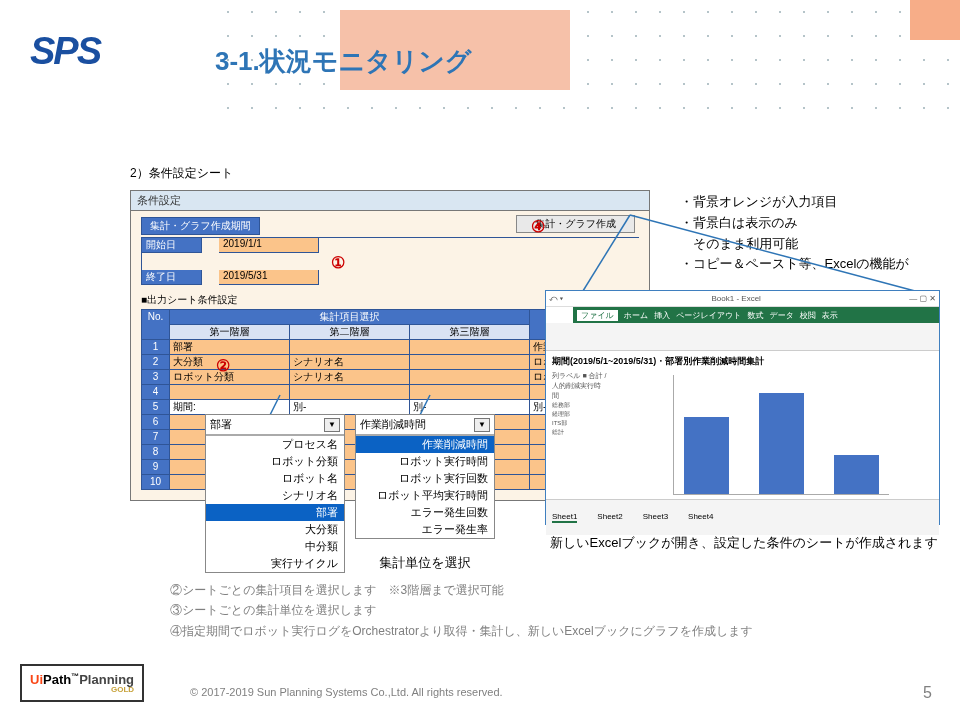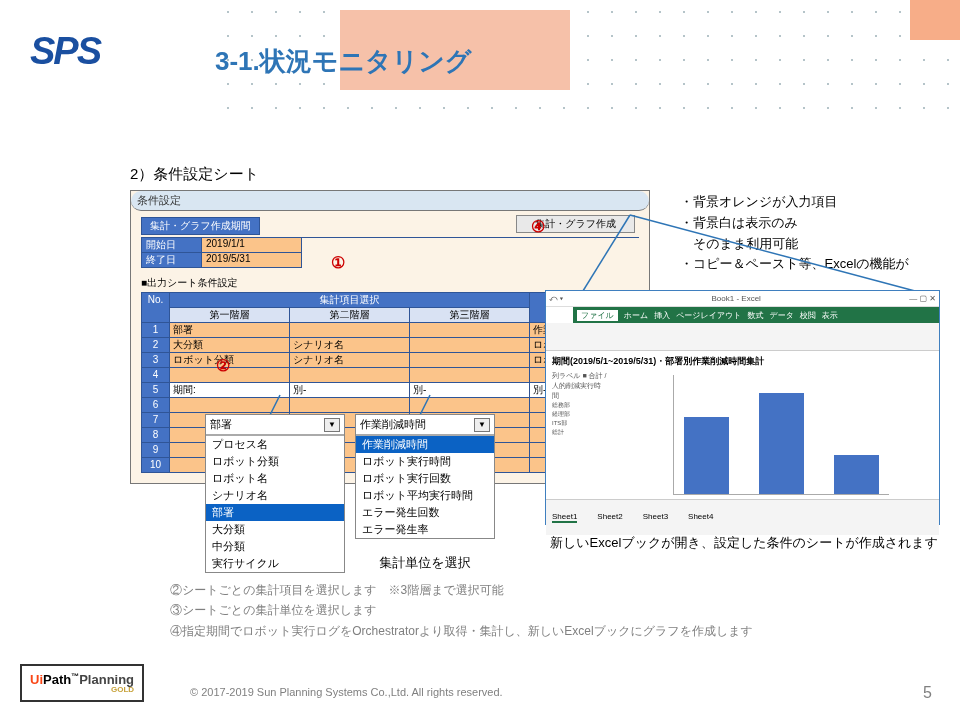--- a/index.html
+++ b/index.html
@@ -9,29 +9,29 @@
   .dot-strip { position: absolute; top: 0; left: 0; right: 0; height: 110px; background:
     radial-gradient(#b5c4c9 1.5px, transparent 1.5px) 0 0 / 24px 24px,
     #fff; z-index: 0; }
   .dot-mask-left { position:absolute; top:0; left:0; width:210px; height:110px; background:#fff; z-index:1;}
   .salmon-block { position:absolute; top:10px; left:340px; width:230px; height:80px; background:#f6c1a9; z-index:2; }
   .salmon-corner { position:absolute; top:0; right:0; width:50px; height:40px; background:#f7ad88; z-index:5; }
 
   .logo { position:absolute; top:30px; left:30px; z-index:3; font-weight:900; font-style:italic; font-size:38px; color:#1a4fa0; letter-spacing:-2px; font-family: Arial, sans-serif;}
   .title { position:absolute; top:44px; left:215px; z-index:3; color:#2e75b6; font-size:26px; font-weight:600; }
 
-  .section-label { position:absolute; top:165px; left:130px; font-size:15px; color:#000; }
+  .section-label { position:absolute; top:165px; left:130px; font-size:12px; color:#000; }
 
   
   .sheet { position:absolute; top:190px; left:130px; width:520px; border:1px solid #777; background:#fcf3e6; font-size:10px; }
-  .sheet-title { background:#d9e6f2; border-bottom:1px solid #777; padding:2px 6px; font-size:11px; color:#333;border-radius:10px; }
+  .sheet-title { background:#d9e6f2; border-bottom:1px solid #777; padding:2px 6px; font-size:11px; color:#333; }
   .sheet-body { padding:6px 10px 10px 10px; position:relative; }
 
   .sub-header { background:#4472c4; color:#fff; display:inline-block; padding:1px 8px; font-size:10px; border:1px solid #2f5597; }
-  .kv { display:grid; grid-template-columns:60px 100px; gap:0; margin-top:2px; border-top:1px solid #2f5597; border-left:1px solid #2f5597;}
+  .kv { display:grid; grid-template-columns:60px 100px; gap:17px; margin-top:2px; border-top:1px solid #2f5597; border-left:1px solid #2f5597;}
   .kv div { border-right:1px solid #2f5597; border-bottom:1px solid #2f5597; padding:0 4px; font-size:10px; }
   .kcell { background:#4472c4; color:#fff; }
   .vcell { background:#fbc48a; }
 
   .table-label { margin-top:8px; font-size:10px; color:#000; }
   .grid { display:grid; grid-template-columns:28px repeat(3,120px) 100px; border-top:1px solid #2f5597; border-left:1px solid #2f5597; margin-top:2px;}
   .grid > div { border-right:1px solid #2f5597; border-bottom:1px solid #2f5597; font-size:10px; padding:0 3px; min-height:14px; line-height:14px; }
   .hd { background:#4472c4; color:#fff; text-align:center; }
   .sub { background:#d9e2f3; color:#000; text-align:center; font-size:9px;}
   .no { background:#4472c4; color:#fff; text-align:center; }
@@ -43,21 +43,21 @@
   .c2 { position:absolute; top:145px; left:85px; }
   .c3 { position:absolute; top:145px; left:435px; }
   .c4 { position:absolute; top:6px; left:400px; }
 
   .chart-btn { position:absolute; top:4px; right:14px; background:#e9e9e9; border:1px solid #888; font-size:10px; padding:1px 18px; }
 
   
   .dropdown { position:absolute; border:1px solid #888; background:#fff; font-size:11px; z-index:6; }
   .dropdown .dd-head { background:#fff; border:1px solid #aaa; border-left:0; border-right:0; border-top:0; padding:2px 4px; display:flex; justify-content:space-between; align-items:center; }
   .dd-arrow { width:16px; height:14px; border:1px solid #777; background:#eee; display:inline-flex; align-items:center; justify-content:center; font-size:8px; }
-  .dd-list { border-top:1px solid #aaa; }
+  .dd-list { border-top:1px solid #aaa;text-align:right; }
   .dd-item { padding:1px 6px; font-size:11px; }
   .dd-sel { background:#0b62c4; color:#fff; }
   .dd-caption { text-align:center; font-size:13px; margin-top:6px; }
 
   .dd1 { top:414px; left:205px; width:140px; }
   .dd2 { top:414px; left:355px; width:140px; }
 
   
   .legend { position:absolute; top:192px; left:680px; font-size:13px; line-height:1.6; }
 

